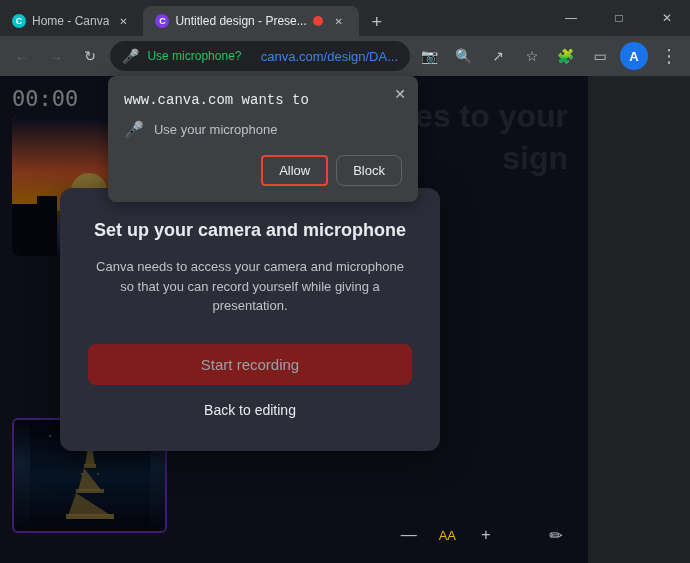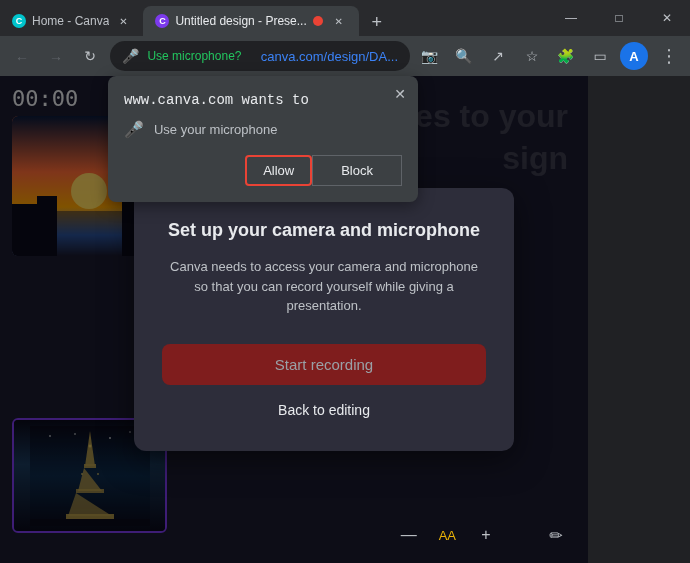--- a/index.html
+++ b/index.html
@@ -238,39 +238,40 @@
       font-size: 16px;
     }
 
     .permission-label {
       font-size: 13px;
       color: #bdc1c6;
     }
 
     .popup-buttons {
       display: flex;
+      gap: 8px;
       justify-content: flex-end;
     }
 
     .btn-allow {
       padding: 6px 16px;
       background: transparent;
       border: 2px solid #ea4335;
       border-radius: 4px;
       color: #e8eaed;
       font-size: 13px;
       cursor: pointer;
       font-weight: 500;
     }
 
     .btn-block {
-      padding: 6px 28px;
+      padding: 6px 16px;
       background: transparent;
       border: 1px solid #5f6368;
-      border-radius: 0;
+      border-radius: 8px;
       color: #e8eaed;
       font-size: 13px;
       cursor: pointer;
     }
 
     
     .main-content {
       position: relative;
       width: 588px;
       height: 487px;
@@ -352,21 +353,21 @@
     
     .modal-overlay {
       position: absolute;
       top: 0;
       left: 0;
       right: 0;
       bottom: 0;
       background: rgba(0,0,0,0.5);
       display: flex;
       align-items: center;
-      justify-content: center;
+      justify-content: flex-start;
       padding-left: 60px;
     }
 
     .modal-dialog {
       background: #2d2d3a;
       border-radius: 12px;
       padding: 32px 28px;
       width: 380px;
       text-align: center;
       box-shadow: 0 8px 32px rgba(0,0,0,0.5);

